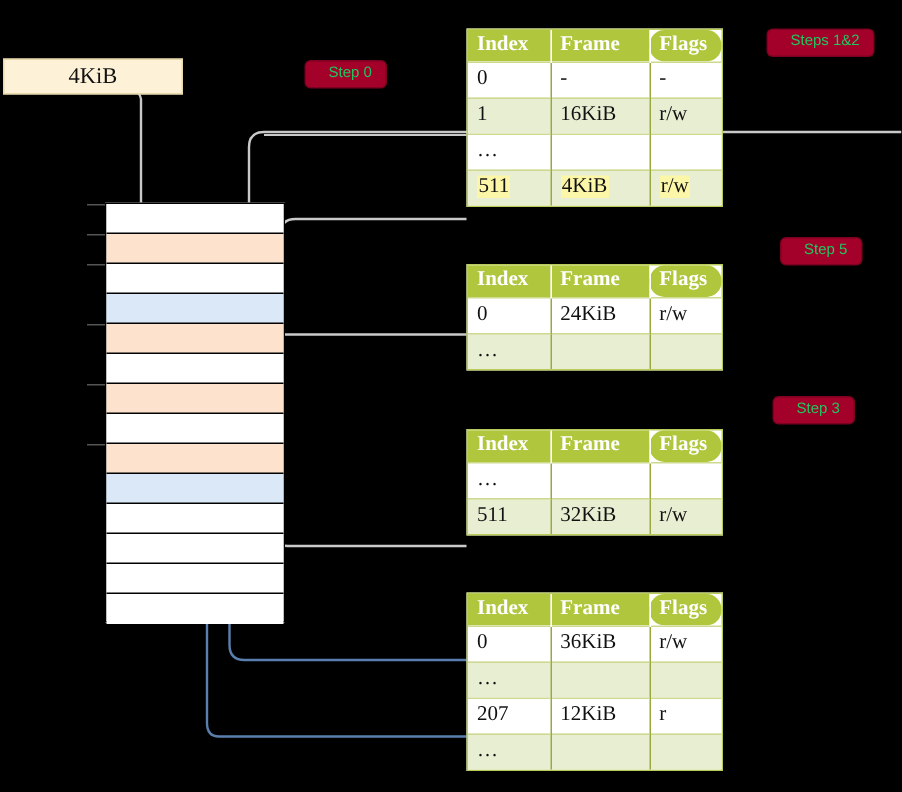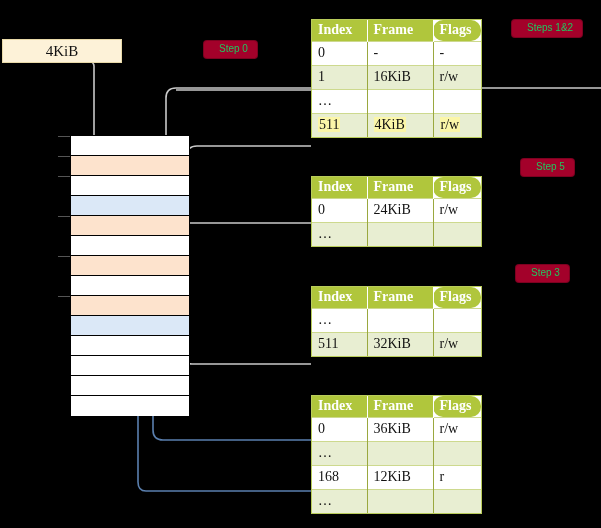--- a/index.html
+++ b/index.html
@@ -209,21 +209,21 @@
         <td>0</td>
         <td>36KiB</td>
         <td>r/w</td>
       </tr>
       <tr class="alt">
         <td>…</td>
         <td></td>
         <td></td>
       </tr>
       <tr class="white">
-        <td>168</td>
+        <td>207</td>
         <td>12KiB</td>
         <td>r</td>
       </tr>
       <tr class="alt">
         <td>…</td>
         <td></td>
         <td></td>
       </tr>
     </tbody>
       </table>

